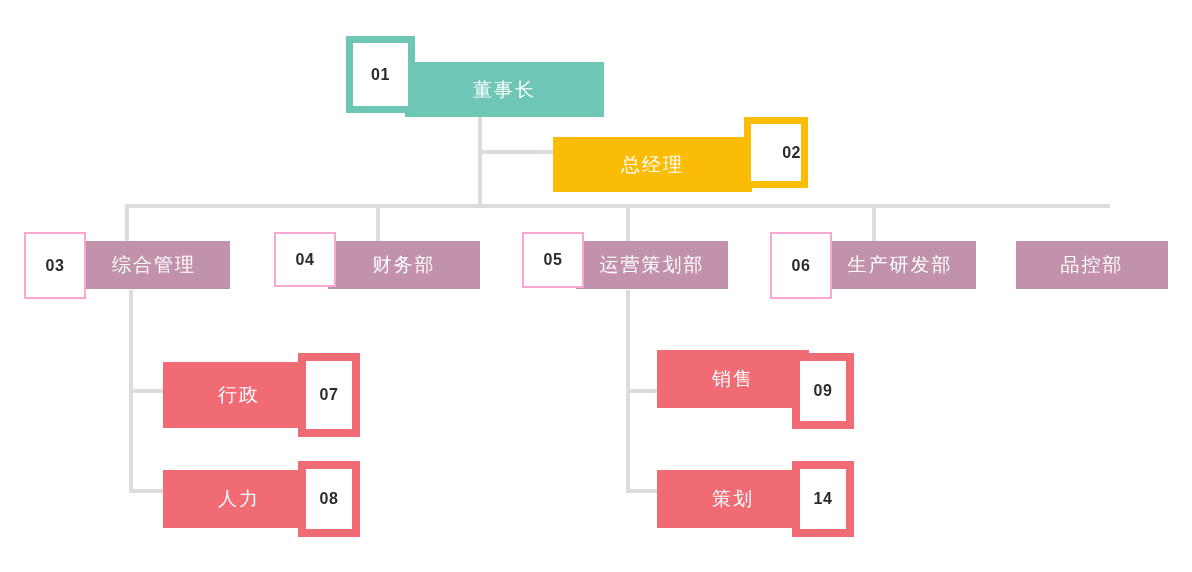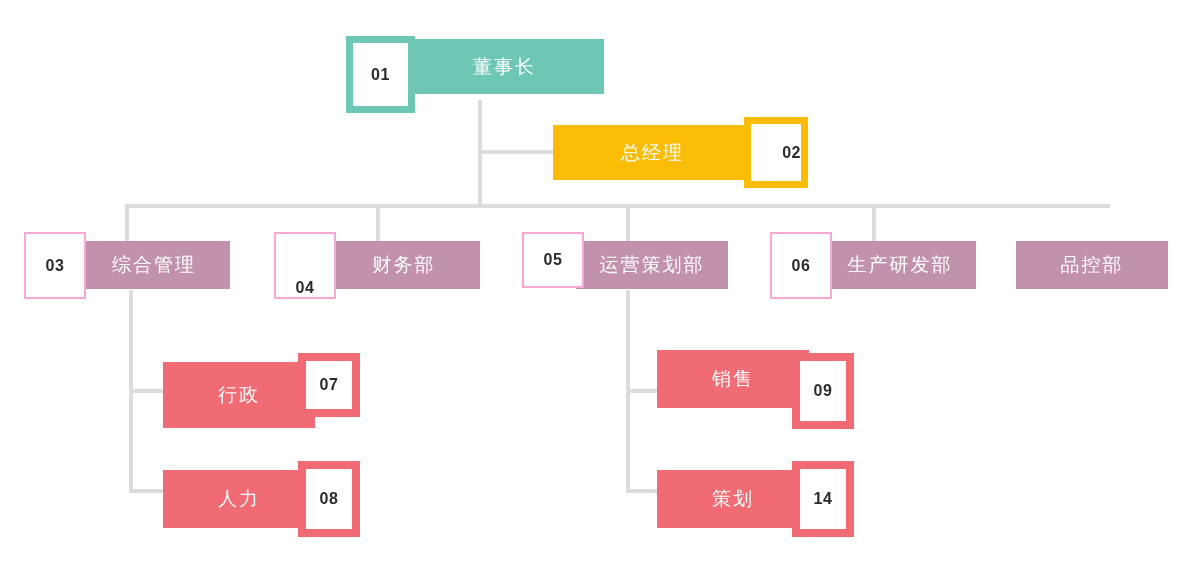--- a/index.html
+++ b/index.html
@@ -32,21 +32,21 @@
     background:#ffffff;
     color:#2b2b2b;
     font-weight:bold;
     font-size:16px;
     letter-spacing:0.5px;
   }
 
   
   .c-teal  .bar{background:#6ec6b5;}
   .c-teal  .badge{border:7px solid #6ec6b5;}
-  .c-amber .bar{background:#fbbc05;}
+  .c-amber .bar{background:#fbbc05;margin-top:12px;}
   .c-amber .badge{border:7px solid #fbbc05;justify-content:flex-end;}
   .c-mauve .bar{background:#c292ad;}
   .c-mauve .badge{border:2px solid #f9a8d4;}
   .c-coral .bar{background:#f06b74;}
   .c-coral .badge{border:8px solid #f06b74;}
 </style>
 </head>
 <body>
 
 <div id="chart">
@@ -64,21 +64,21 @@
 
   <div class="ln" style="left:129px;top:290px;width:4px;height:203px;"></div>
   <div class="ln" style="left:129px;top:389px;width:36px;height:4px;"></div>
   <div class="ln" style="left:129px;top:489px;width:36px;height:4px;"></div>
 
   <div class="ln" style="left:626px;top:290px;width:4px;height:203px;"></div>
   <div class="ln" style="left:626px;top:389px;width:36px;height:4px;"></div>
   <div class="ln" style="left:626px;top:489px;width:36px;height:4px;"></div>
 
   <div class="node c-teal">
-    <div class="bar" style="left:405px;top:39px;width:199px;height:55px;">
+    <div class="bar" style="left:405px;top:62px;width:199px;height:55px;">
       <span>董事长</span>
     </div>
     <div class="badge" style="left:346px;top:36px;width:69px;height:77px;">
       <span>01</span>
     </div>
   </div>
 
   <div class="node c-amber">
     <div class="bar" style="left:553px;top:125px;width:199px;height:55px;">
       <span>总经理</span>
@@ -94,21 +94,21 @@
     </div>
     <div class="badge" style="left:24px;top:232px;width:62px;height:67px;">
       <span>03</span>
     </div>
   </div>
 
   <div class="node c-mauve">
     <div class="bar" style="left:328px;top:241px;width:152px;height:48px;">
       <span>财务部</span>
     </div>
-    <div class="badge" style="left:274px;top:232px;width:62px;height:67px;align-items:flex-end;">
+    <div class="badge" style="left:274px;top:232px;width:62px;height:55px;">
       <span>04</span>
     </div>
   </div>
 
   <div class="node c-mauve">
     <div class="bar" style="left:576px;top:241px;width:152px;height:48px;">
       <span>运营策划部</span>
     </div>
     <div class="badge" style="left:522px;top:232px;width:62px;height:56px;">
       <span>05</span>
@@ -127,21 +127,21 @@
   <div class="node c-mauve">
     <div class="bar" style="left:1016px;top:241px;width:152px;height:48px;">
       <span>品控部</span>
     </div>
   </div>
 
   <div class="node c-coral">
     <div class="bar" style="left:163px;top:362px;width:152px;height:66px;">
       <span>行政</span>
     </div>
-    <div class="badge" style="left:298px;top:353px;width:62px;height:64px;">
+    <div class="badge" style="left:298px;top:353px;width:62px;height:84px;">
       <span>07</span>
     </div>
   </div>
 
   <div class="node c-coral">
     <div class="bar" style="left:163px;top:470px;width:152px;height:58px;">
       <span>人力</span>
     </div>
     <div class="badge" style="left:298px;top:461px;width:62px;height:76px;">
       <span>08</span>

